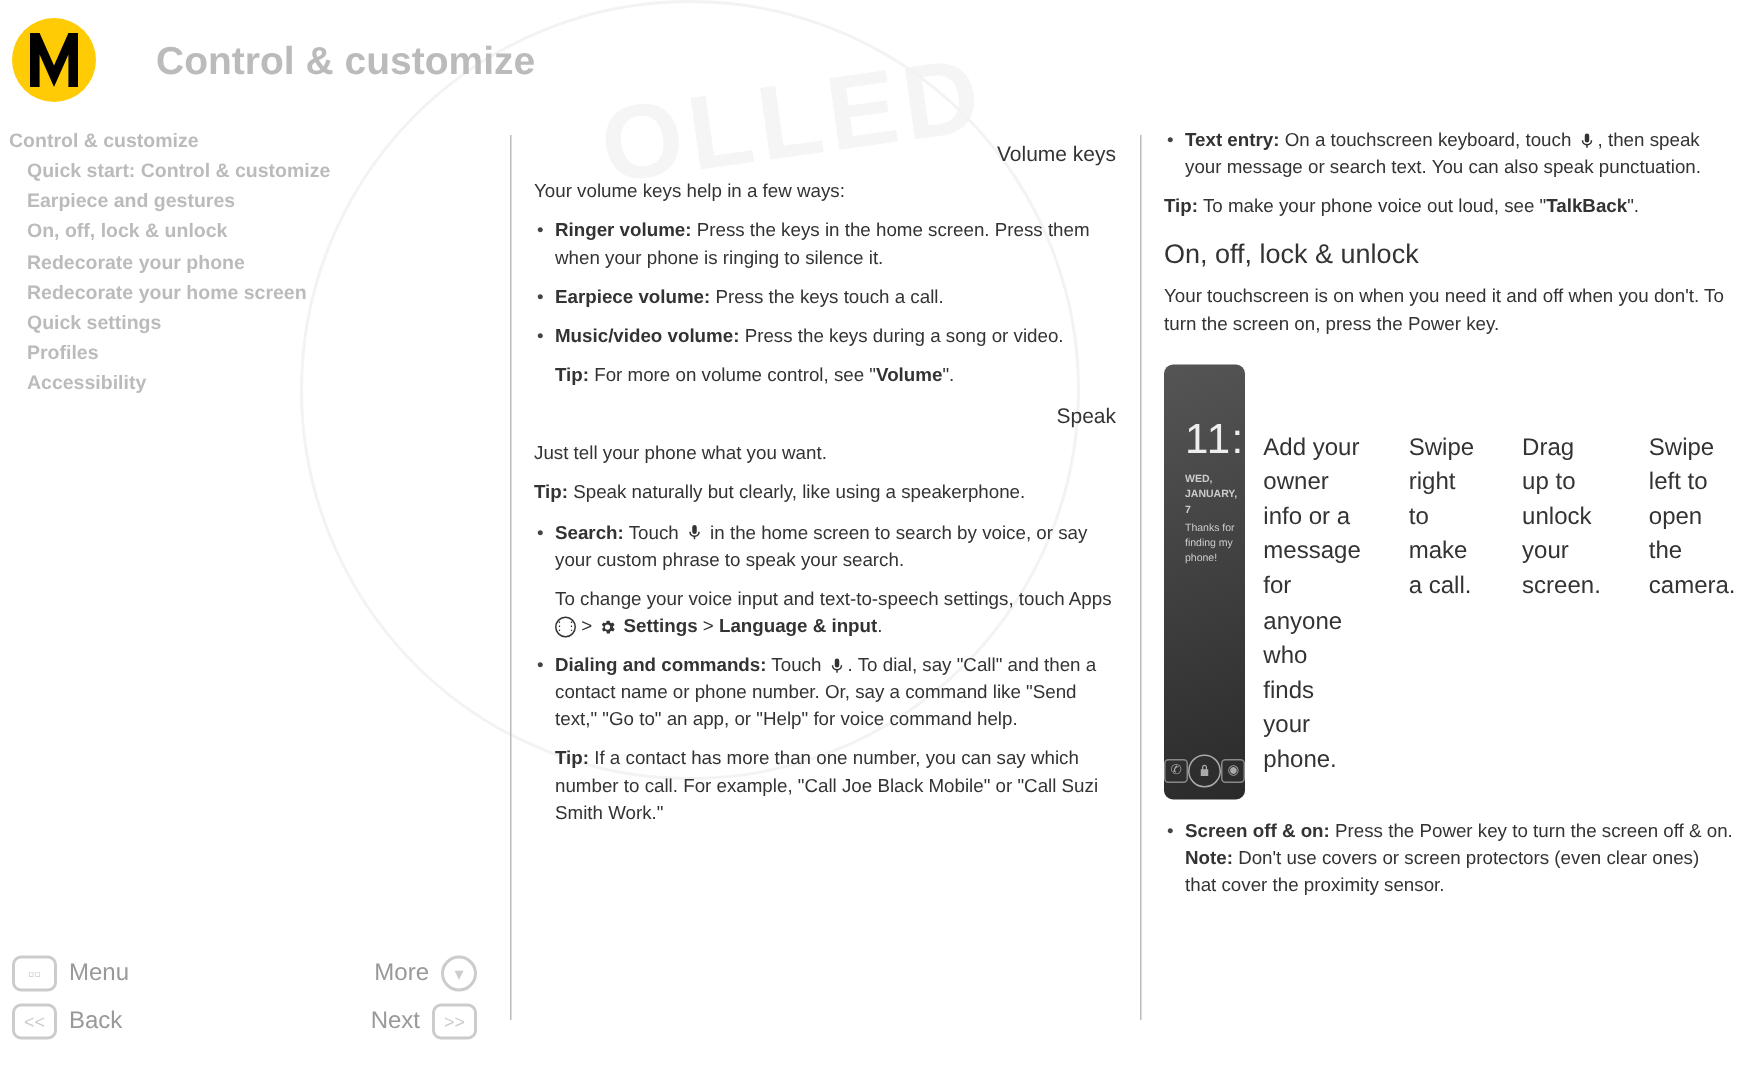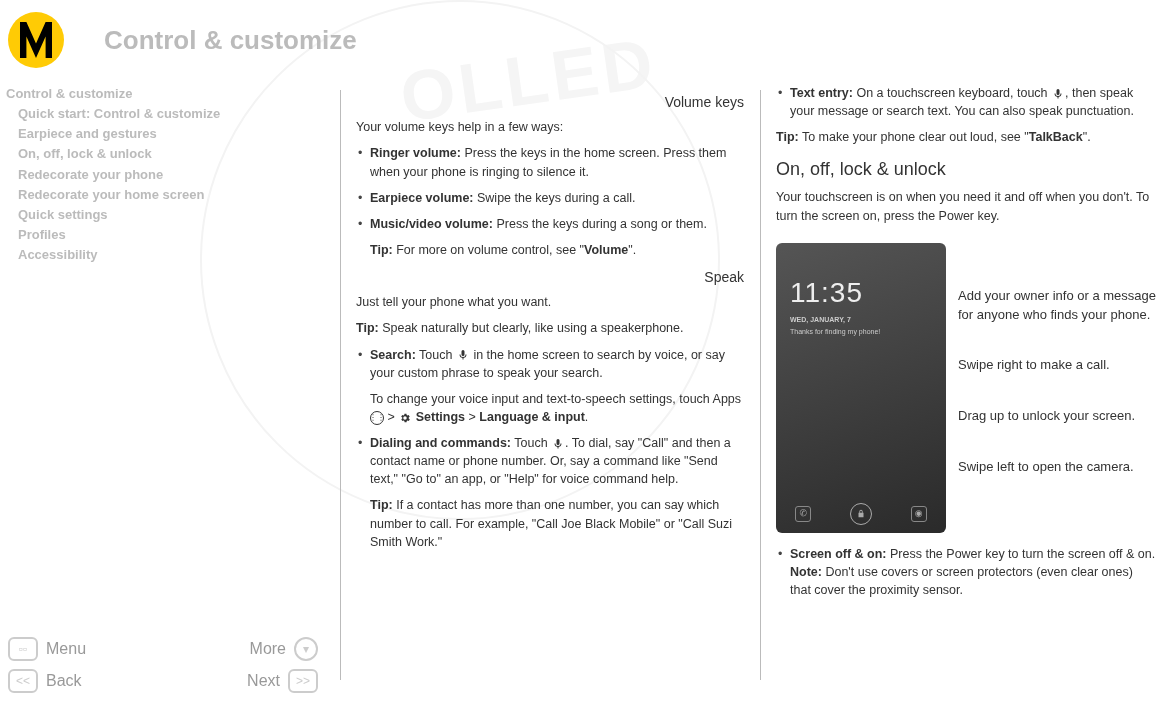--- a/index.html
+++ b/index.html
@@ -148,23 +148,22 @@
     width: 100%;
     display: flex;
     justify-content: space-around;
     align-items: center;
   }
   .phone-ic { width: 16px; height: 16px; border: 1px solid #888; border-radius: 3px; display:flex; align-items:center; justify-content:center; font-size:9px; color:#aaa;}
   .phone-lock { width: 22px; height: 22px; border: 1.5px solid #aaa; border-radius: 50%; display:flex; align-items:center; justify-content:center;}
   .annot-row { display: flex; gap: 12px; align-items: flex-start; }
   .annots {
     display: flex;
-    flex-direction: column;
     gap: 32px;
-    font-size: 13px;
+    font-size: 16px;
     padding-top: 54px;
     flex: 1;
   }
   .annot-line { position: relative; }
   .col2 ul { padding-left: 14px; }
 </style>
 </head>
 <body>
 
 <div class="watermark wm1">OLLED</div>
@@ -192,22 +191,22 @@
     <div class="sidebar-item sub">Quick settings</div>
     <div class="sidebar-item sub">Profiles</div>
     <div class="sidebar-item sub">Accessibility</div>
   </div>
 
   <div class="col col1">
     <div class="h3">Volume keys</div>
     <p>Your volume keys help in a few ways:</p>
     <ul>
       <li><b>Ringer volume:</b><span> Press the keys in the home screen. Press them when your phone is ringing to silence it.</span></li>
-      <li><b>Earpiece volume:</b><span> Swipe the keys during a call.</span></li>
-      <li><b>Music/video volume:</b><span> Press the keys during a song or them.</span>
+      <li><b>Earpiece volume:</b><span> Press the keys touch a call.</span></li>
+      <li><b>Music/video volume:</b><span> Press the keys during a song or video.</span>
         <p style="margin-top:8px"><b>Tip:</b><span> For more on volume control, see "</span><b>Volume</b><span>".</span></p>
       </li>
     </ul>
     <div class="h3">Speak</div>
     <p>Just tell your phone what you want.</p>
     <p><b>Tip:</b><span> Speak naturally but clearly, like using a speakerphone.</span></p>
     <ul>
       <li>
         <b>Search:</b><span> Touch </span><span class="icon-inline">
             <svg viewBox="0 0 24 24" width="12" height="12">
@@ -232,21 +231,21 @@
   </div>
 
   <div class="col col2">
     <ul>
       <li><b>Text entry:</b><span> On a touchscreen keyboard, touch </span><span class="icon-inline">
             <svg viewBox="0 0 24 24" width="12" height="12">
               <path d="M12 14a3 3 0 0 0 3-3V5a3 3 0 0 0-6 0v6a3 3 0 0 0 3 3zm5-3a5 5 0 0 1-10 0H5a7 7 0 0 0 6 6.92V21h2v-3.08A7 7 0 0 0 19 11h-2z" fill="#333"></path>
             </svg>
           </span><span>, then speak your message or search text. You can also speak punctuation.</span></li>
     </ul>
-    <p><b>Tip:</b><span> To make your phone clear out loud, see "</span><b>TalkBack</b><span>".</span></p>
+    <p><b>Tip:</b><span> To make your phone voice out loud, see "</span><b>TalkBack</b><span>".</span></p>
     <div class="h2">On, off, lock &amp; unlock</div>
     <p>Your touchscreen is on when you need it and off when you don't. To turn the screen on, press the Power key.</p>
 
     <div class="annot-row">
       <div class="phone-mock">
         <div class="phone-time">11:35</div>
         <div class="phone-date">WED, JANUARY, 7</div>
         <div class="phone-msg">Thanks for finding my phone!</div>
         <div class="phone-bottom">
           <div class="phone-ic">✆</div>

